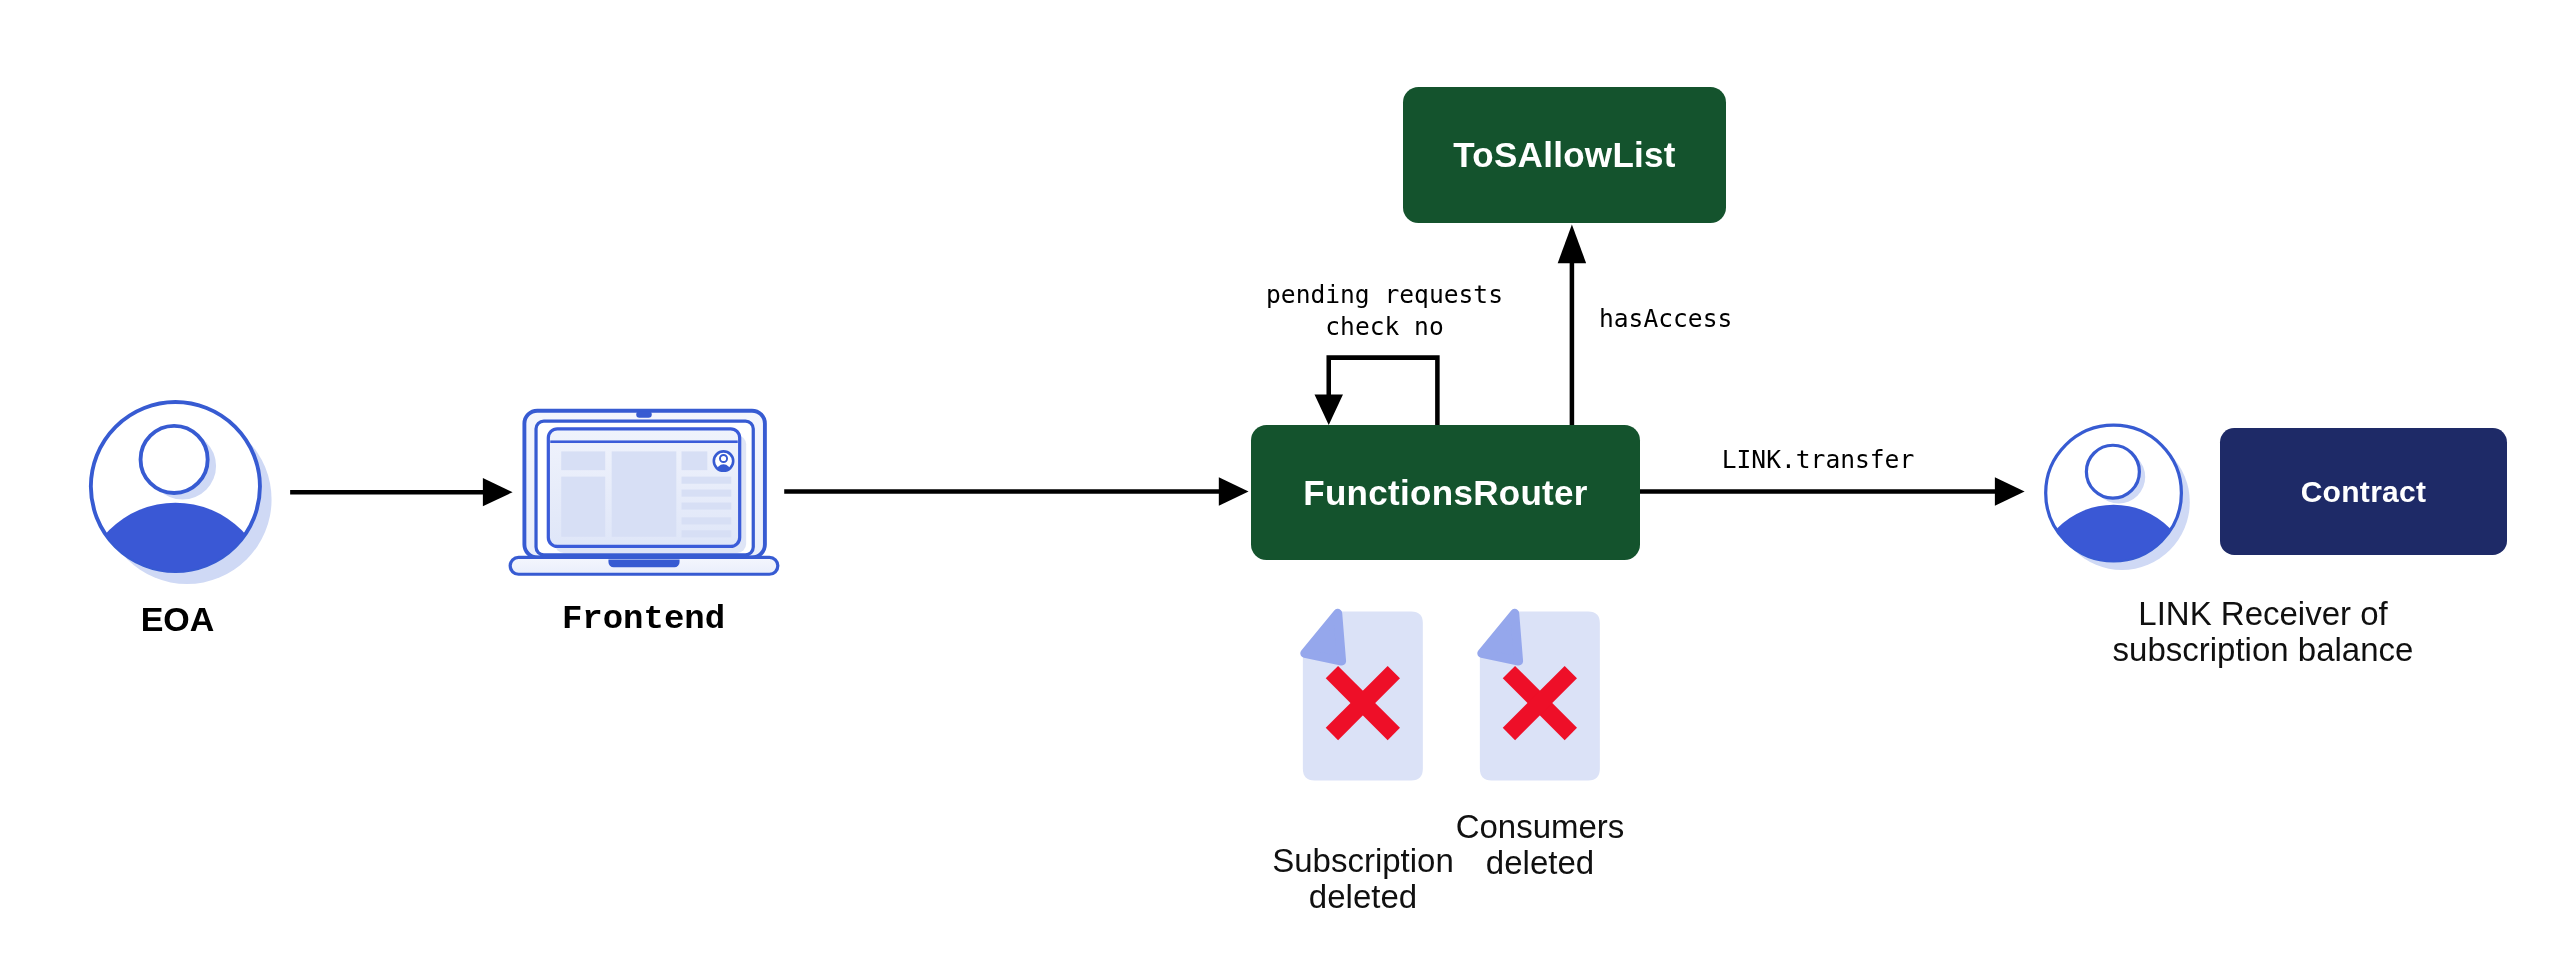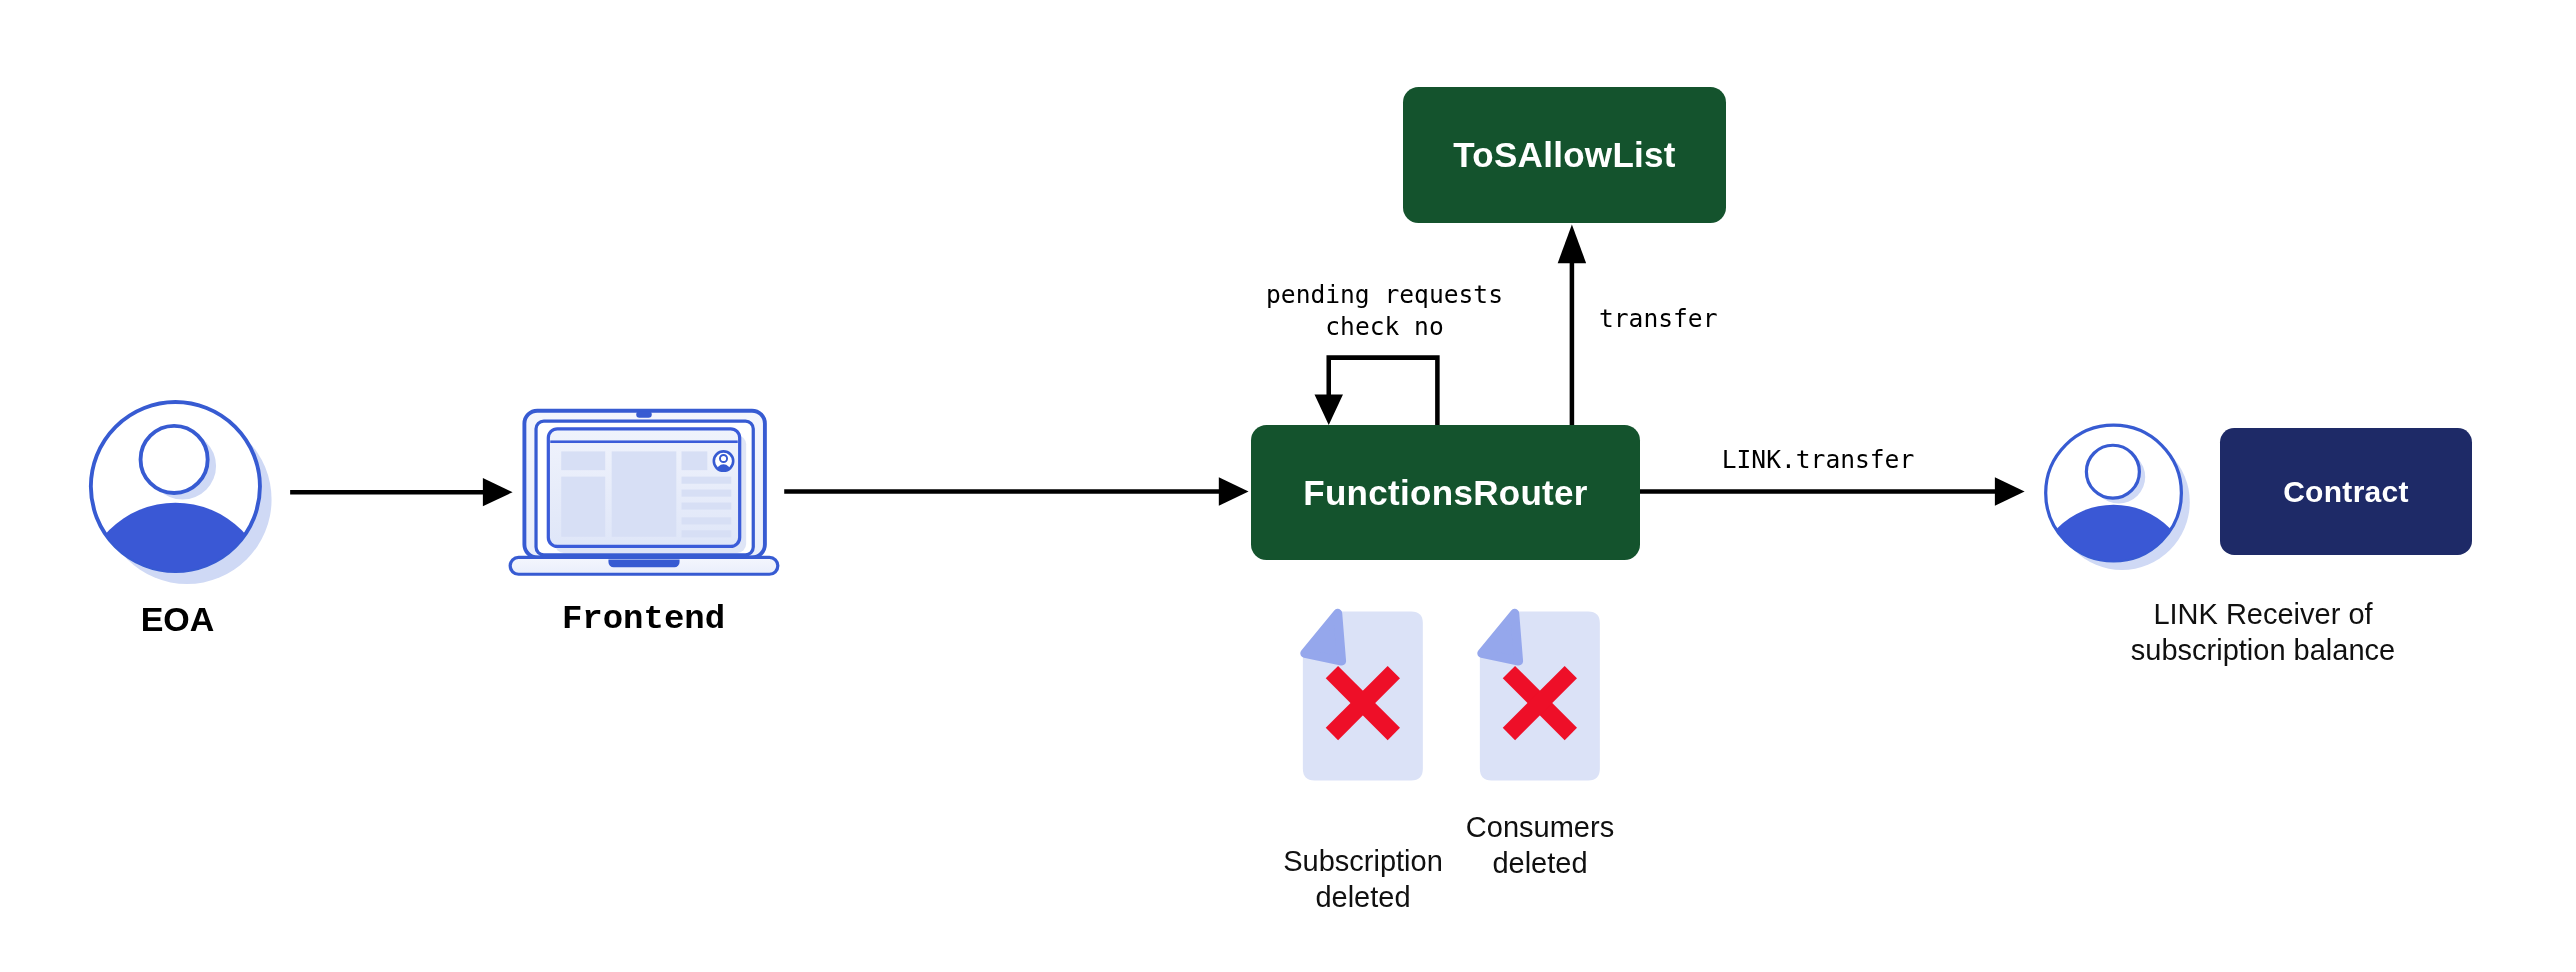--- a/index.html
+++ b/index.html
@@ -19,21 +19,21 @@
     position:absolute;background:#1e2a67;border-radius:14.2px;
     display:flex;align-items:center;justify-content:center;
   }
   .box-label{color:#ffffff;font-weight:700;font-size:35px;letter-spacing:0.3px;}
   .navy-box .box-label{font-size:30px;}
   .mono-label{
     position:absolute;font-family:"DejaVu Sans Mono","Liberation Mono",monospace;
     font-size:24.6px;color:#000000;line-height:32px;text-align:center;white-space:nowrap;
   }
   .caption{
-    position:absolute;font-size:29px;color:#101010;line-height:36px;text-align:center;
+    position:absolute;font-size:33px;color:#101010;line-height:36px;text-align:center;
     font-weight:400;
   }
   .caption span{display:block;}
   svg{position:absolute;overflow:visible;}
 </style>
 </head>
 <body>
 
 <div id="canvas">
 
@@ -121,21 +121,21 @@
   <div class="node-label" style="left:514px;top:600px;width:259px;font-family:Liberation Mono, monospace;">Frontend</div>
 
   <div class="slate-box" style="left:1251px;top:425px;width:389px;height:135px;">
     <span class="box-label">FunctionsRouter</span>
   </div>
 
   <div class="slate-box" style="left:1403px;top:87px;width:323px;height:136px;">
     <span class="box-label">ToSAllowList</span>
   </div>
 
-  <div class="navy-box" style="left:2220px;top:428px;width:252px;height:127px;text-align:center;">
+  <div class="navy-box" style="left:2220px;top:428px;width:287px;height:127px;text-align:center;">
     <span class="box-label">Contract</span>
   </div>
 
   <svg width="168" height="162" viewBox="0 0 260 250" style="left:2036px;top:414px;">
     <defs>
         <clipPath id="clipRcv">
           <circle cx="120" cy="122" r="105"></circle>
         </clipPath>
       </defs>
     <circle cx="133" cy="136" r="105" fill="#cfd9f5"></circle>
@@ -176,18 +176,18 @@
     <span>Consumers</span>
     <span>deleted</span>
   </div>
 
 
   <div class="mono-label" style="left:1223px;top:279px;width:323px;">
     <span style="display:block;">pending requests</span>
     <span style="display:block;">check no</span>
   </div>
 
-  <div class="mono-label" style="left:1599px;top:303px;text-align:left;">transfer</div>
+  <div class="mono-label" style="left:1599px;top:303px;text-align:left;">hasAccess</div>
 
   <div class="mono-label" style="left:1624px;top:444px;width:388px;">LINK.transfer</div>
 
 </div>
 
 
 </body></html>

